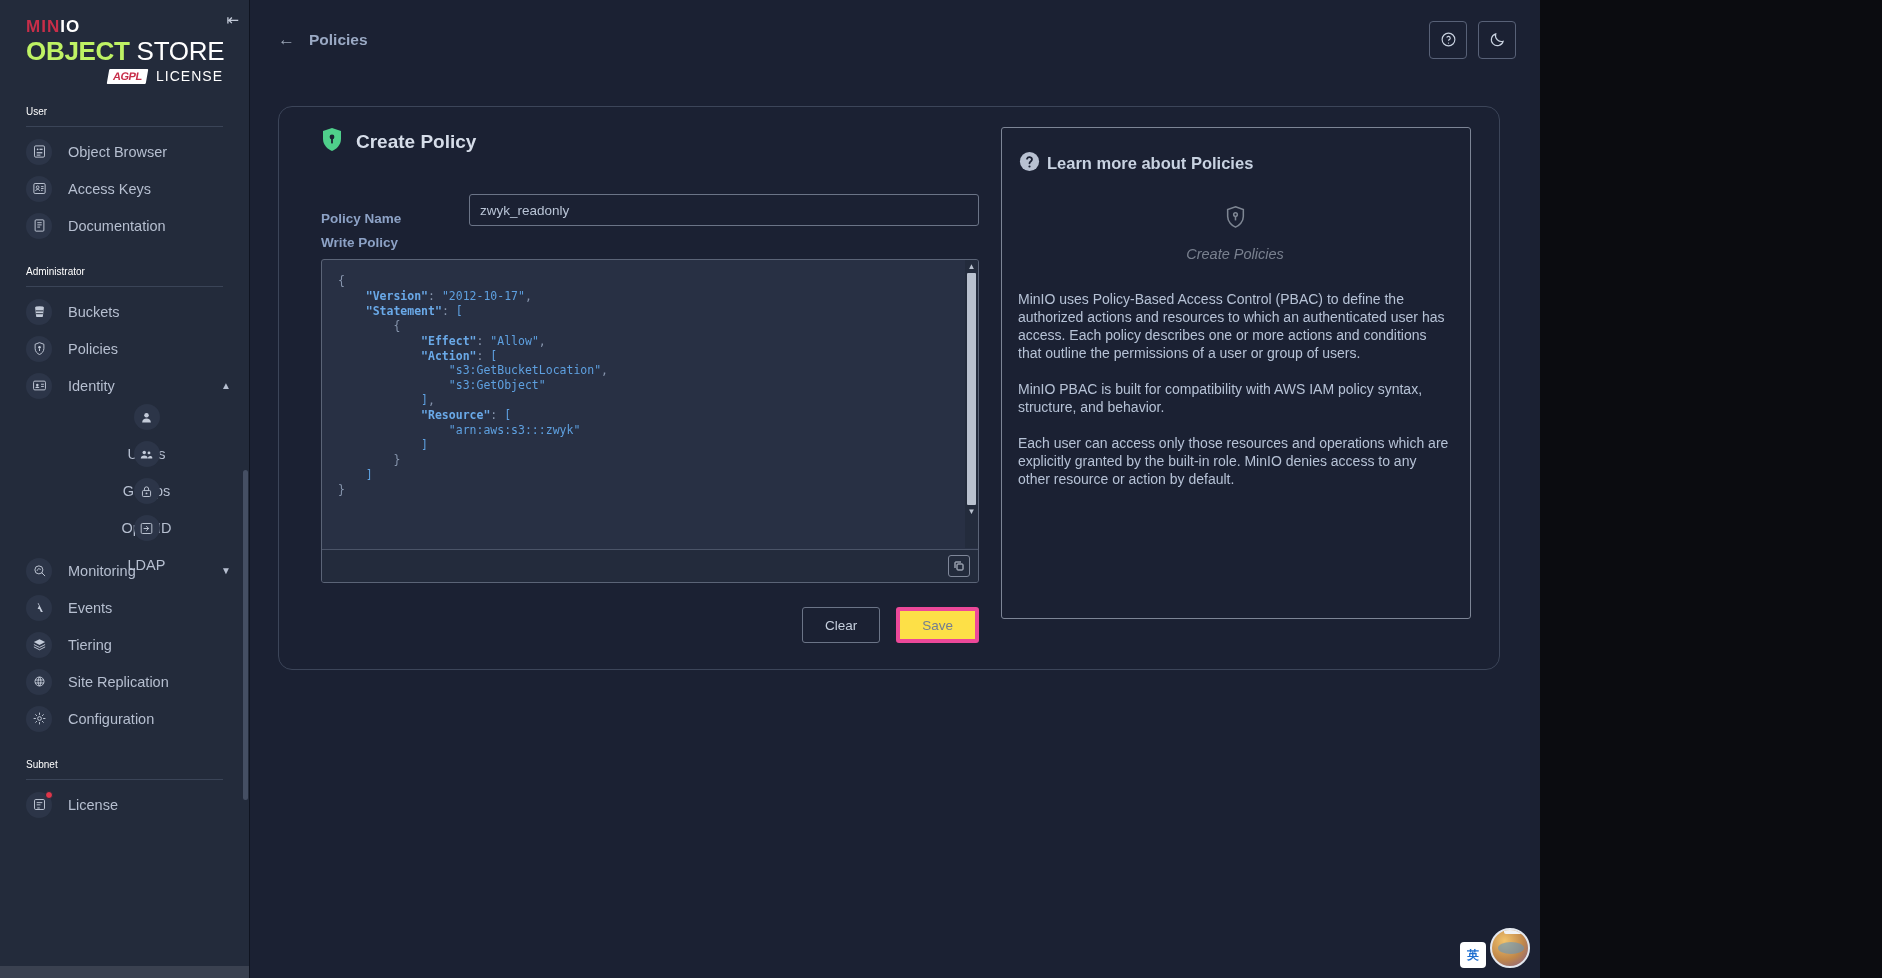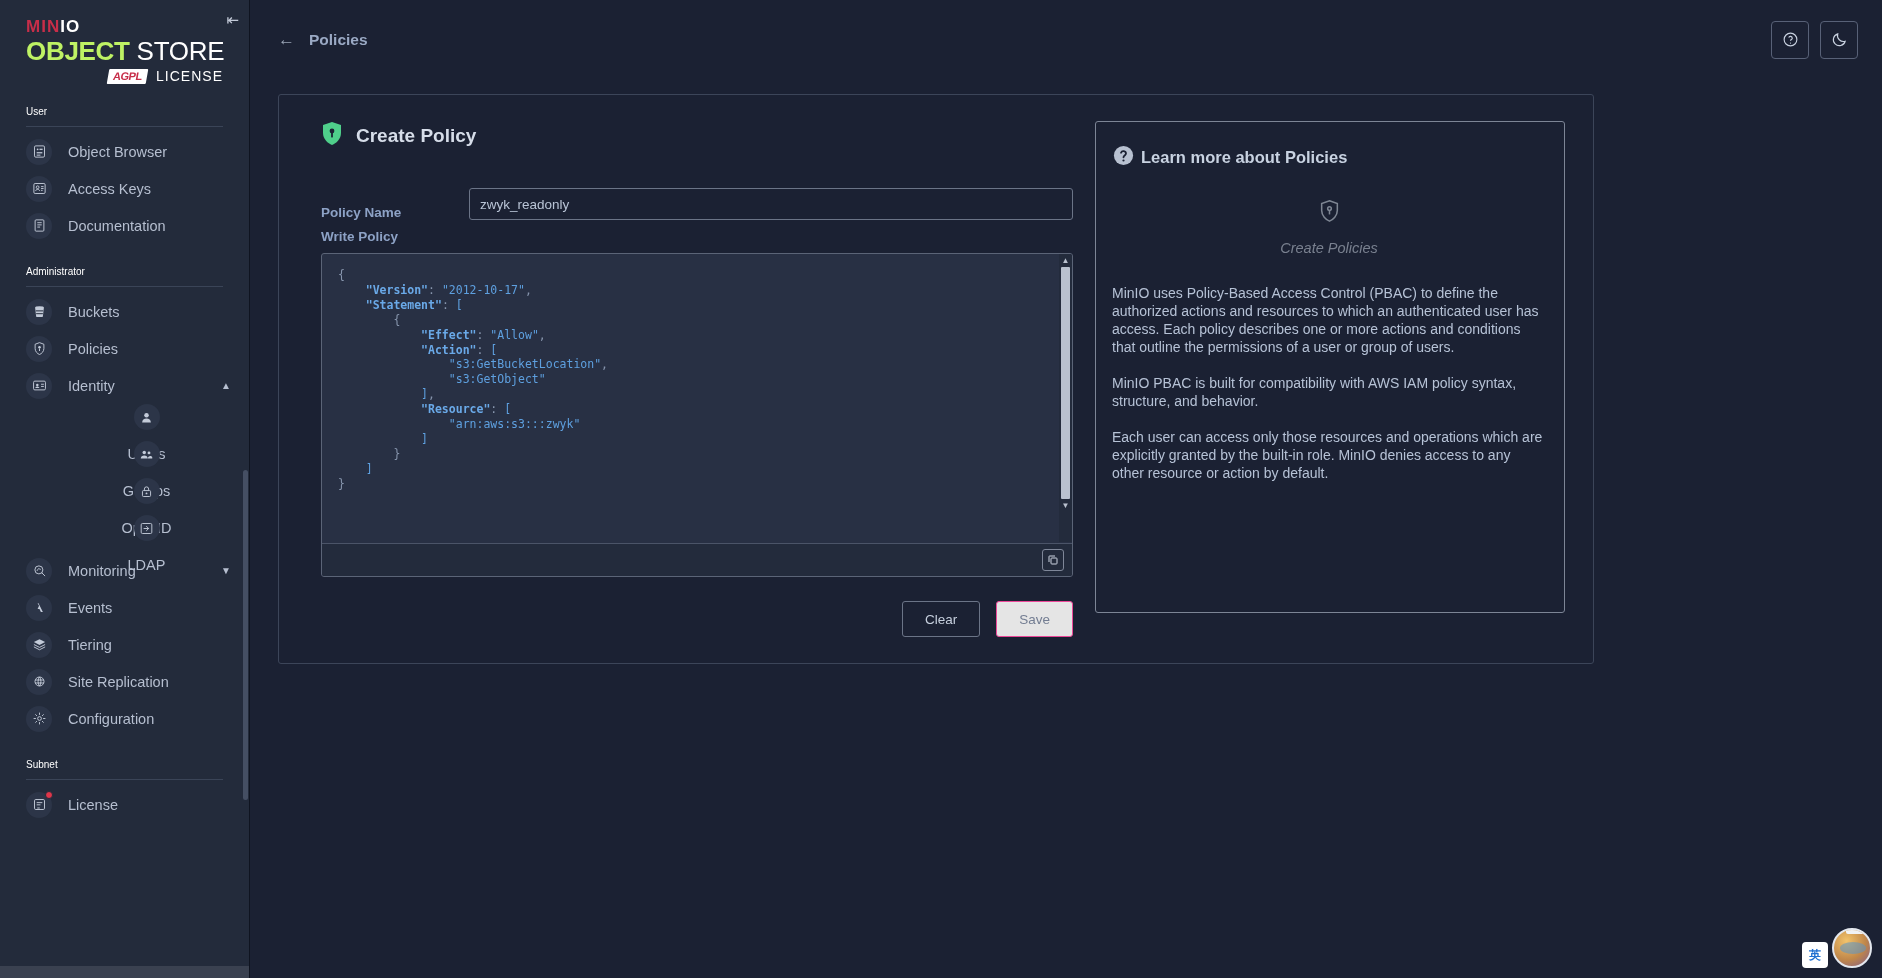--- a/index.html
+++ b/index.html
@@ -2,21 +2,21 @@
 <html><head>
 <meta charset="utf-8">
 <style>
   * { box-sizing: border-box; margin: 0; padding: 0; }
   html, body {
     width: 1882px; height: 978px;
     background: #0b0c10;
     font-family: "Liberation Sans", sans-serif;
     overflow: hidden;
   }
-  .app { display: flex; width: 1882px; height: 978px; position: relative; }
+  .app { display: flex; width: 1540px; height: 978px; position: relative; }
 
   
   .sidebar {
     width: 250px; height: 978px;
     background: #232b3b;
     border-right: 1px solid #0f1420;
     position: relative;
     overflow: hidden;
     flex: 0 0 250px;
   }
@@ -116,23 +116,23 @@
     width: 38px; height: 38px; border: 1px solid #586177;
     border-radius: 4px; background: transparent;
     display: flex; align-items: center; justify-content: center;
     cursor: pointer; color: #c9d2e0;
   }
 
   .content-area {
     flex: 1; padding: 15px 40px 0 28px; overflow: hidden;
   }
   .panel {
-    border: 1px solid #3c4559; border-radius: 3px;
-    background: #1b2133; padding: 26px 28px 26px 22px;
-    display: flex; gap: 22px; max-width: 1316px;
+    border: 1px solid #3c4559; border-radius: 14px;
+    background: #1b2133; padding: 20px 28px 26px 22px;
+    display: flex; gap: 22px; max-width: 1316px; margin-top: 12px;
   }
   .panel-left { flex: 1 1 auto; min-width: 0; padding-left: 20px;}
 
   .create-head {
     display: flex; align-items: center; gap: 13px; margin-bottom: 38px;
   }
   .create-title {
     color: #d6dde9; font-size: 19px; font-weight: bold;
   }
 
@@ -202,21 +202,21 @@
   }
   .btn {
     min-width: 70px; height: 36px; border-radius: 3px;
     font-size: 13.5px; cursor: pointer; padding: 0 22px;
     font-family: "Liberation Sans", sans-serif;
   }
   .btn-clear {
     background: transparent; color: #c6cfdd; border: 1px solid #6b7487;
   }
   .btn-save {
-    background: #e5e5e5; color: #737d92; border: 1px solid #ec4899;
+    background: #fde047; color: #737d92; border: 4px solid #ec4899;
   }
 
   
   .help-panel {
     width: 470px; flex: 0 0 470px;
     border: 1px solid #7d8596; border-radius: 3px;
     background: #1b2133; padding: 22px 18px 22px 16px;
     height: 492px;
   }
   .help-head {

